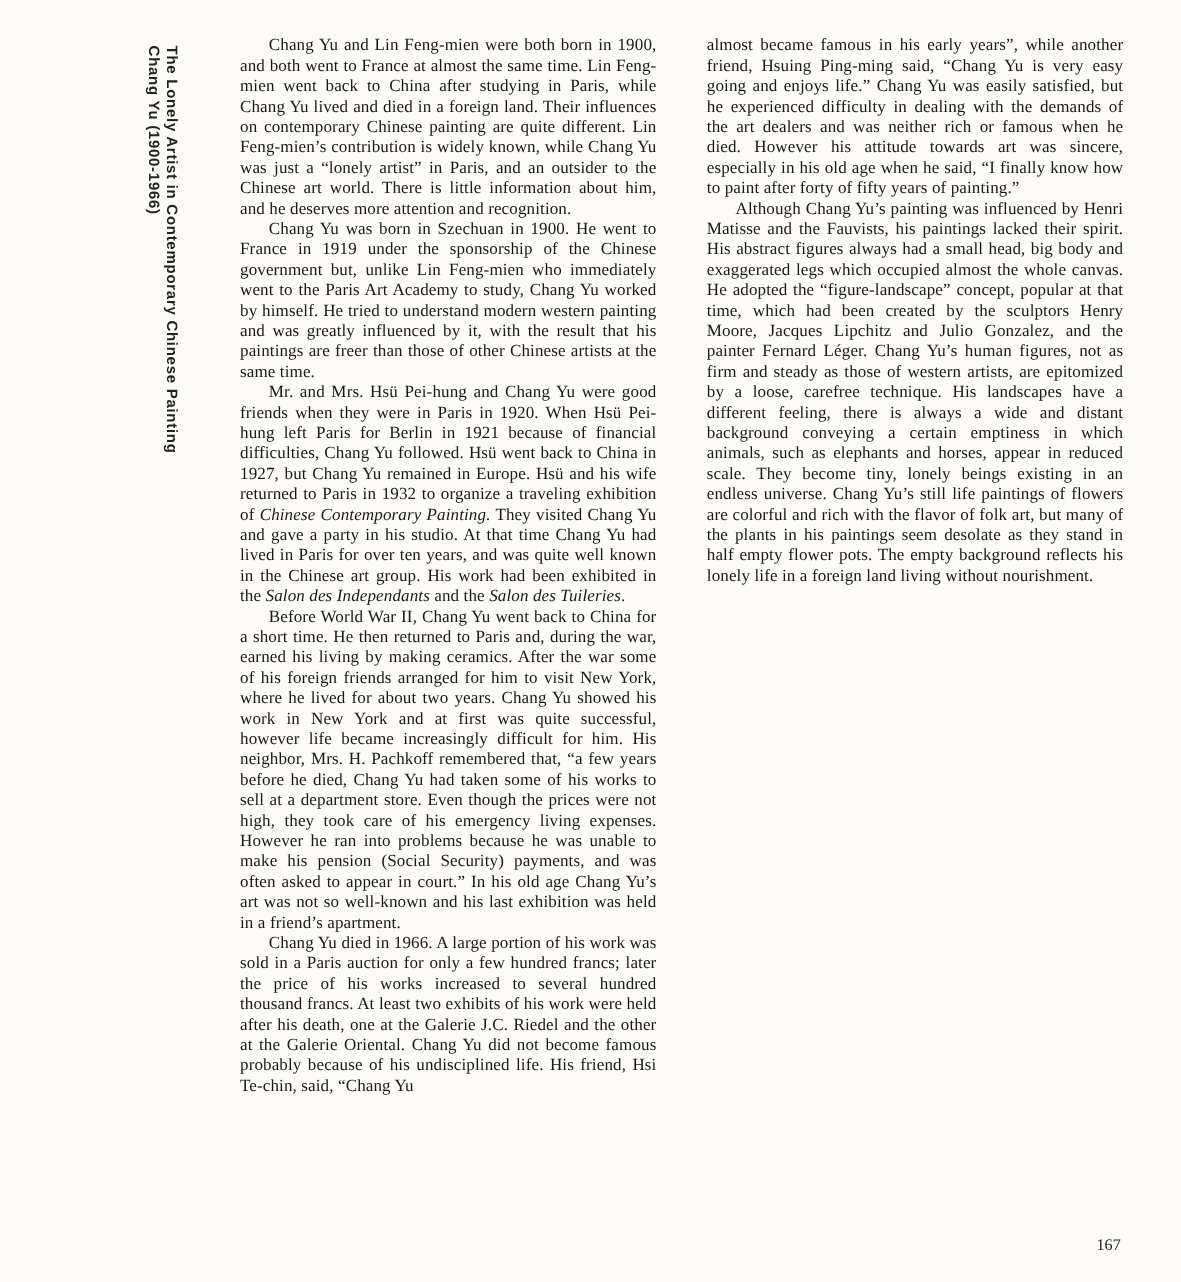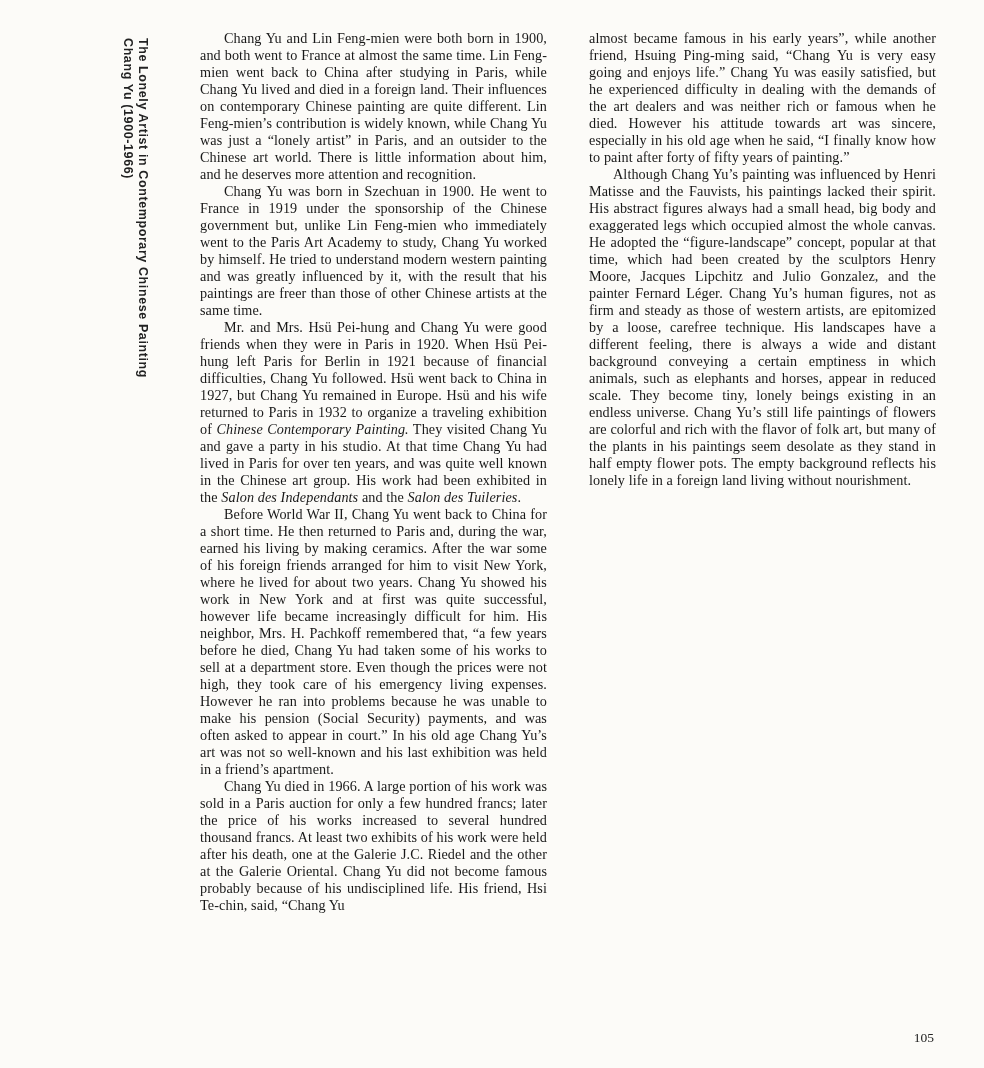--- a/index.html
+++ b/index.html
@@ -86,15 +86,15 @@
         <p class="para"><span>Mr. and Mrs. Hsü Pei-hung and Chang Yu were good friends when they were in Paris in 1920. When Hsü Pei-hung left Paris for Berlin in 1921 because of financial difficulties, Chang Yu followed. Hsü went back to China in 1927, but Chang Yu remained in Europe. Hsü and his wife returned to Paris in 1932 to organize a traveling exhibition of </span><span class="it">Chinese Contemporary Painting.</span><span> They visited Chang Yu and gave a party in his studio. At that time Chang Yu had lived in Paris for over ten years, and was quite well known in the Chinese art group. His work had been exhibited in the </span><span class="it">Salon des Independants</span><span> and the </span><span class="it">Salon des Tuileries</span><span>.</span></p>
         <p class="para"><span>Before World War II, Chang Yu went back to China for a short time. He then returned to Paris and, during the war, earned his living by making ceramics. After the war some of his foreign friends arranged for him to visit New York, where he lived for about two years. Chang Yu showed his work in New York and at first was quite successful, however life became increasingly difficult for him. His neighbor, Mrs. H. Pachkoff remembered that, “a few years before he died, Chang Yu had taken some of his works to sell at a department store. Even though the prices were not high, they took care of his emergency living expenses. However he ran into problems because he was unable to make his pension (Social Security) payments, and was often asked to appear in court.” In his old age Chang Yu’s art was not so well-known and his last exhibition was held in a friend’s apartment.</span></p>
         <p class="para"><span>Chang Yu died in 1966. A large portion of his work was sold in a Paris auction for only a few hundred francs; later the price of his works increased to several hundred thousand francs. At least two exhibits of his work were held after his death, one at the Galerie J.C. Riedel and the other at the Galerie Oriental. Chang Yu did not become famous probably because of his undisciplined life. His friend, Hsi Te-chin, said, “Chang Yu</span></p>
       </div>
     <div class="col">
         <p class="para noindent"><span>almost became famous in his early years”, while another friend, Hsuing Ping-ming said, “Chang Yu is very easy going and enjoys life.” Chang Yu was easily satisfied, but he experienced difficulty in dealing with the demands of the art dealers and was neither rich or famous when he died. However his attitude towards art was sincere, especially in his old age when he said, “I finally know how to paint after forty of fifty years of painting.”</span></p>
         <p class="para"><span>Although Chang Yu’s painting was influenced by Henri Matisse and the Fauvists, his paintings lacked their spirit. His abstract figures always had a small head, big body and exaggerated legs which occupied almost the whole canvas. He adopted the “figure-landscape” concept, popular at that time, which had been created by the sculptors Henry Moore, Jacques Lipchitz and Julio Gonzalez, and the painter Fernard Léger. Chang Yu’s human figures, not as firm and steady as those of western artists, are epitomized by a loose, carefree technique. His landscapes have a different feeling, there is always a wide and distant background conveying a certain emptiness in which animals, such as elephants and horses, appear in reduced scale. They become tiny, lonely beings existing in an endless universe. Chang Yu’s still life paintings of flowers are colorful and rich with the flavor of folk art, but many of the plants in his paintings seem desolate as they stand in half empty flower pots. The empty background reflects his lonely life in a foreign land living without nourishment.</span></p>
       </div>
   </div>
 
-  <div class="page-number">105</div>
+  <div class="page-number">167</div>
 
 </div>
 
 </body></html>

